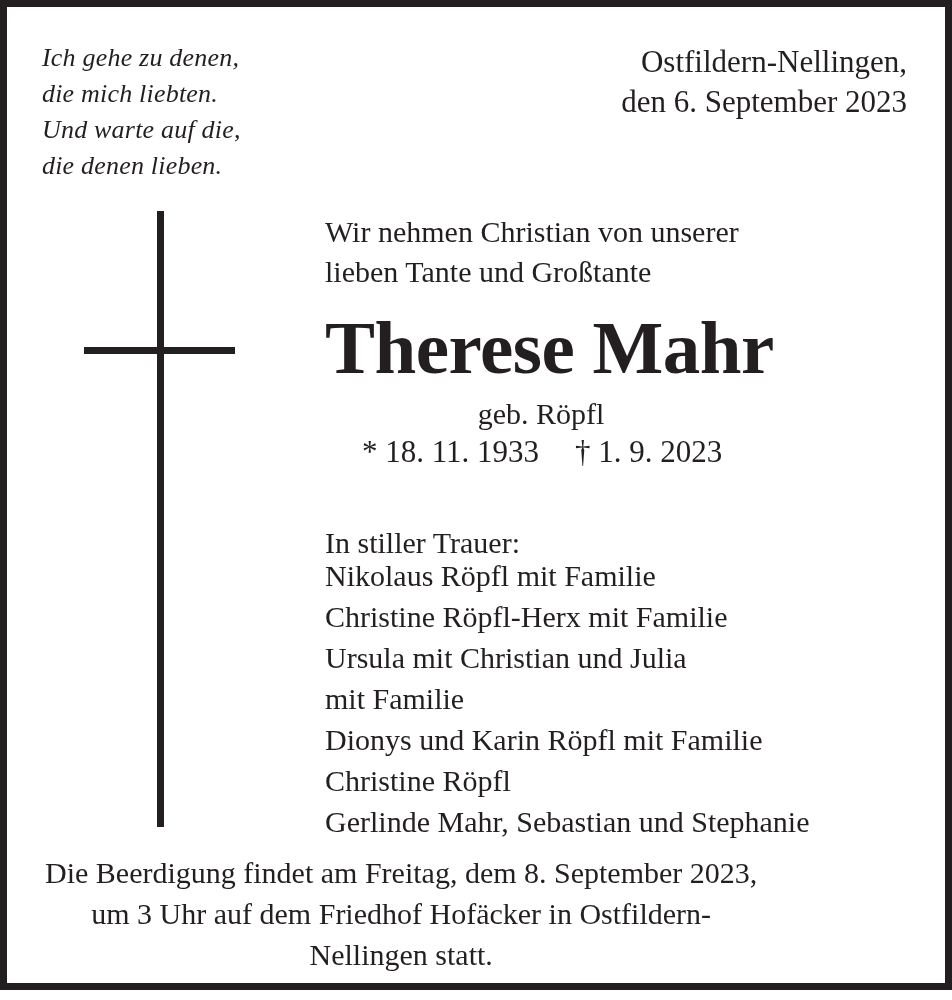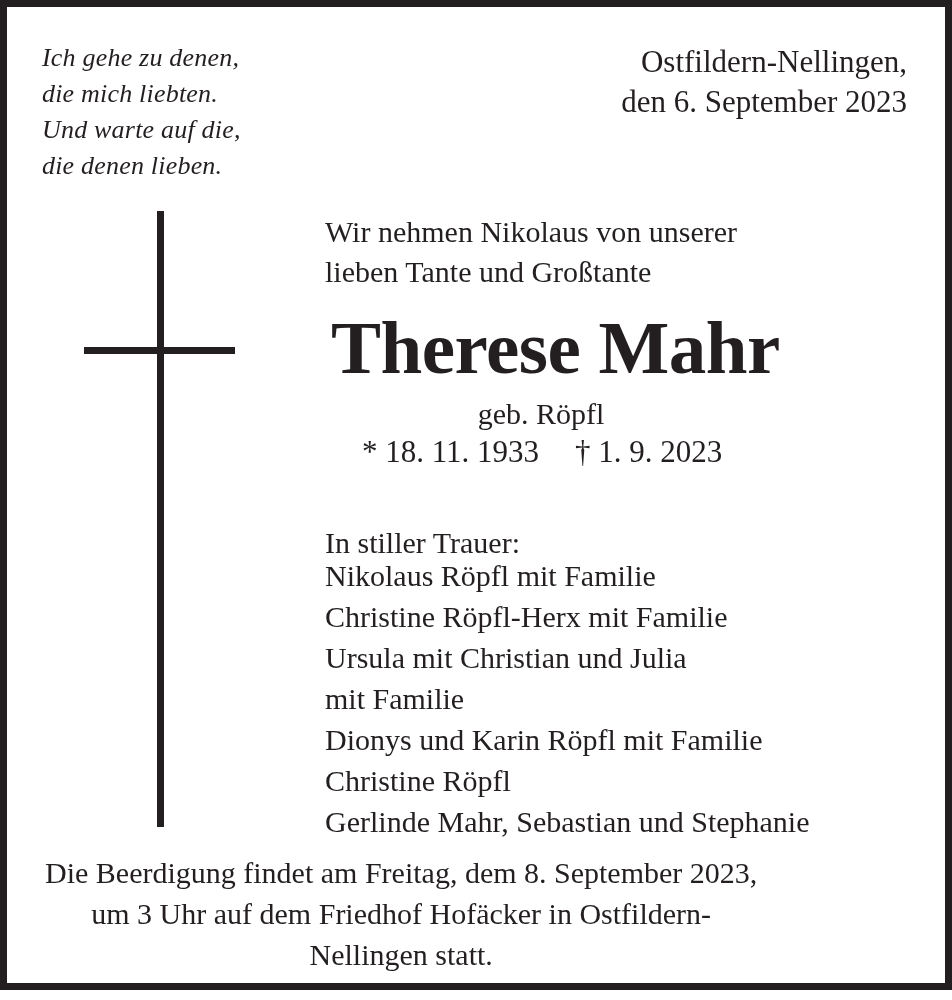--- a/index.html
+++ b/index.html
@@ -72,21 +72,20 @@
 
   .name {
     position: absolute;
     left: 318px;
     top: 296px;
     font-size: 75px;
     font-weight: bold;
     line-height: 90px;
     white-space: nowrap;
     letter-spacing: -0.5px;
-    margin-left: 6px;
   }
 
   .birthname {
     position: absolute;
     left: 318px;
     width: 600px;
     top: 388px;
     text-align: center;
     font-size: 30px;
     line-height: 38px;
@@ -148,21 +147,21 @@
     <div>Ostfildern-Nellingen,</div>
     <div>den 6. September 2023</div>
   </div>
 
   <div>
     <div class="cross-vertical"></div>
     <div class="cross-horizontal"></div>
   </div>
 
   <div class="intro">
-    <div>Wir nehmen Nikolaus von unserer</div>
+    <div>Wir nehmen Christian von unserer</div>
     <div>lieben Tante und Großtante</div>
   </div>
 
   <div class="name">Therese Mahr</div>
 
   <div class="birthname">
     <span>geb. Röpfl</span>
   </div>
 
   <div class="dates">

